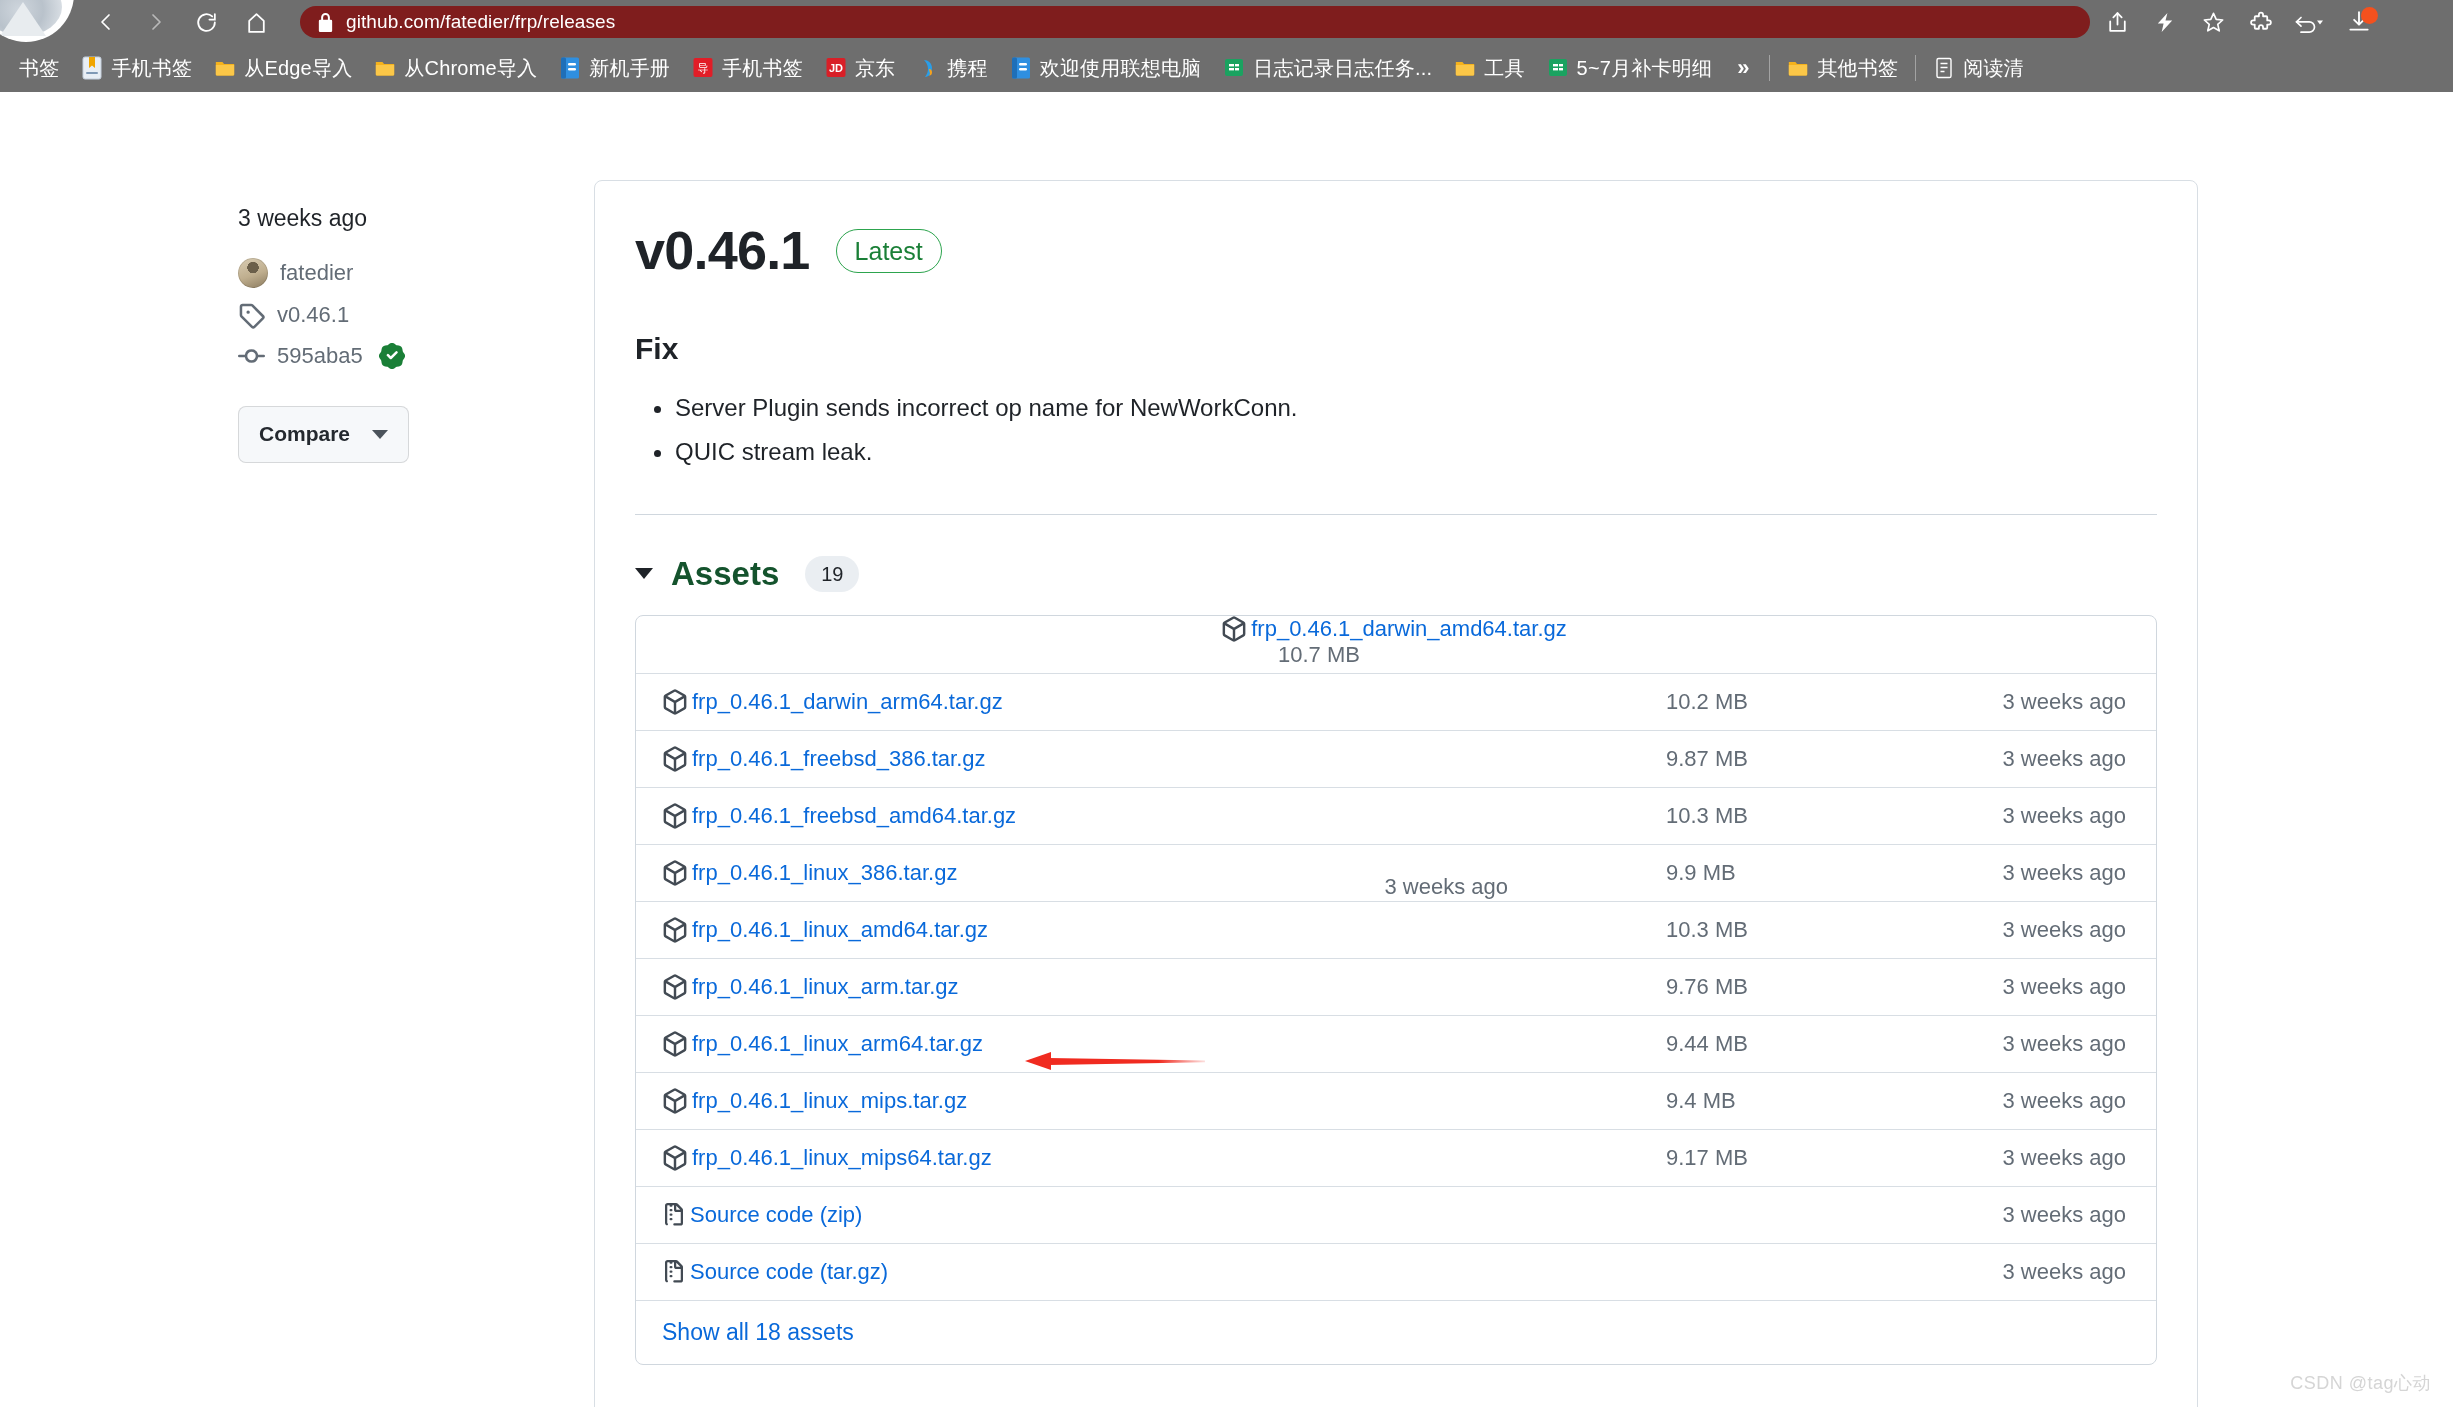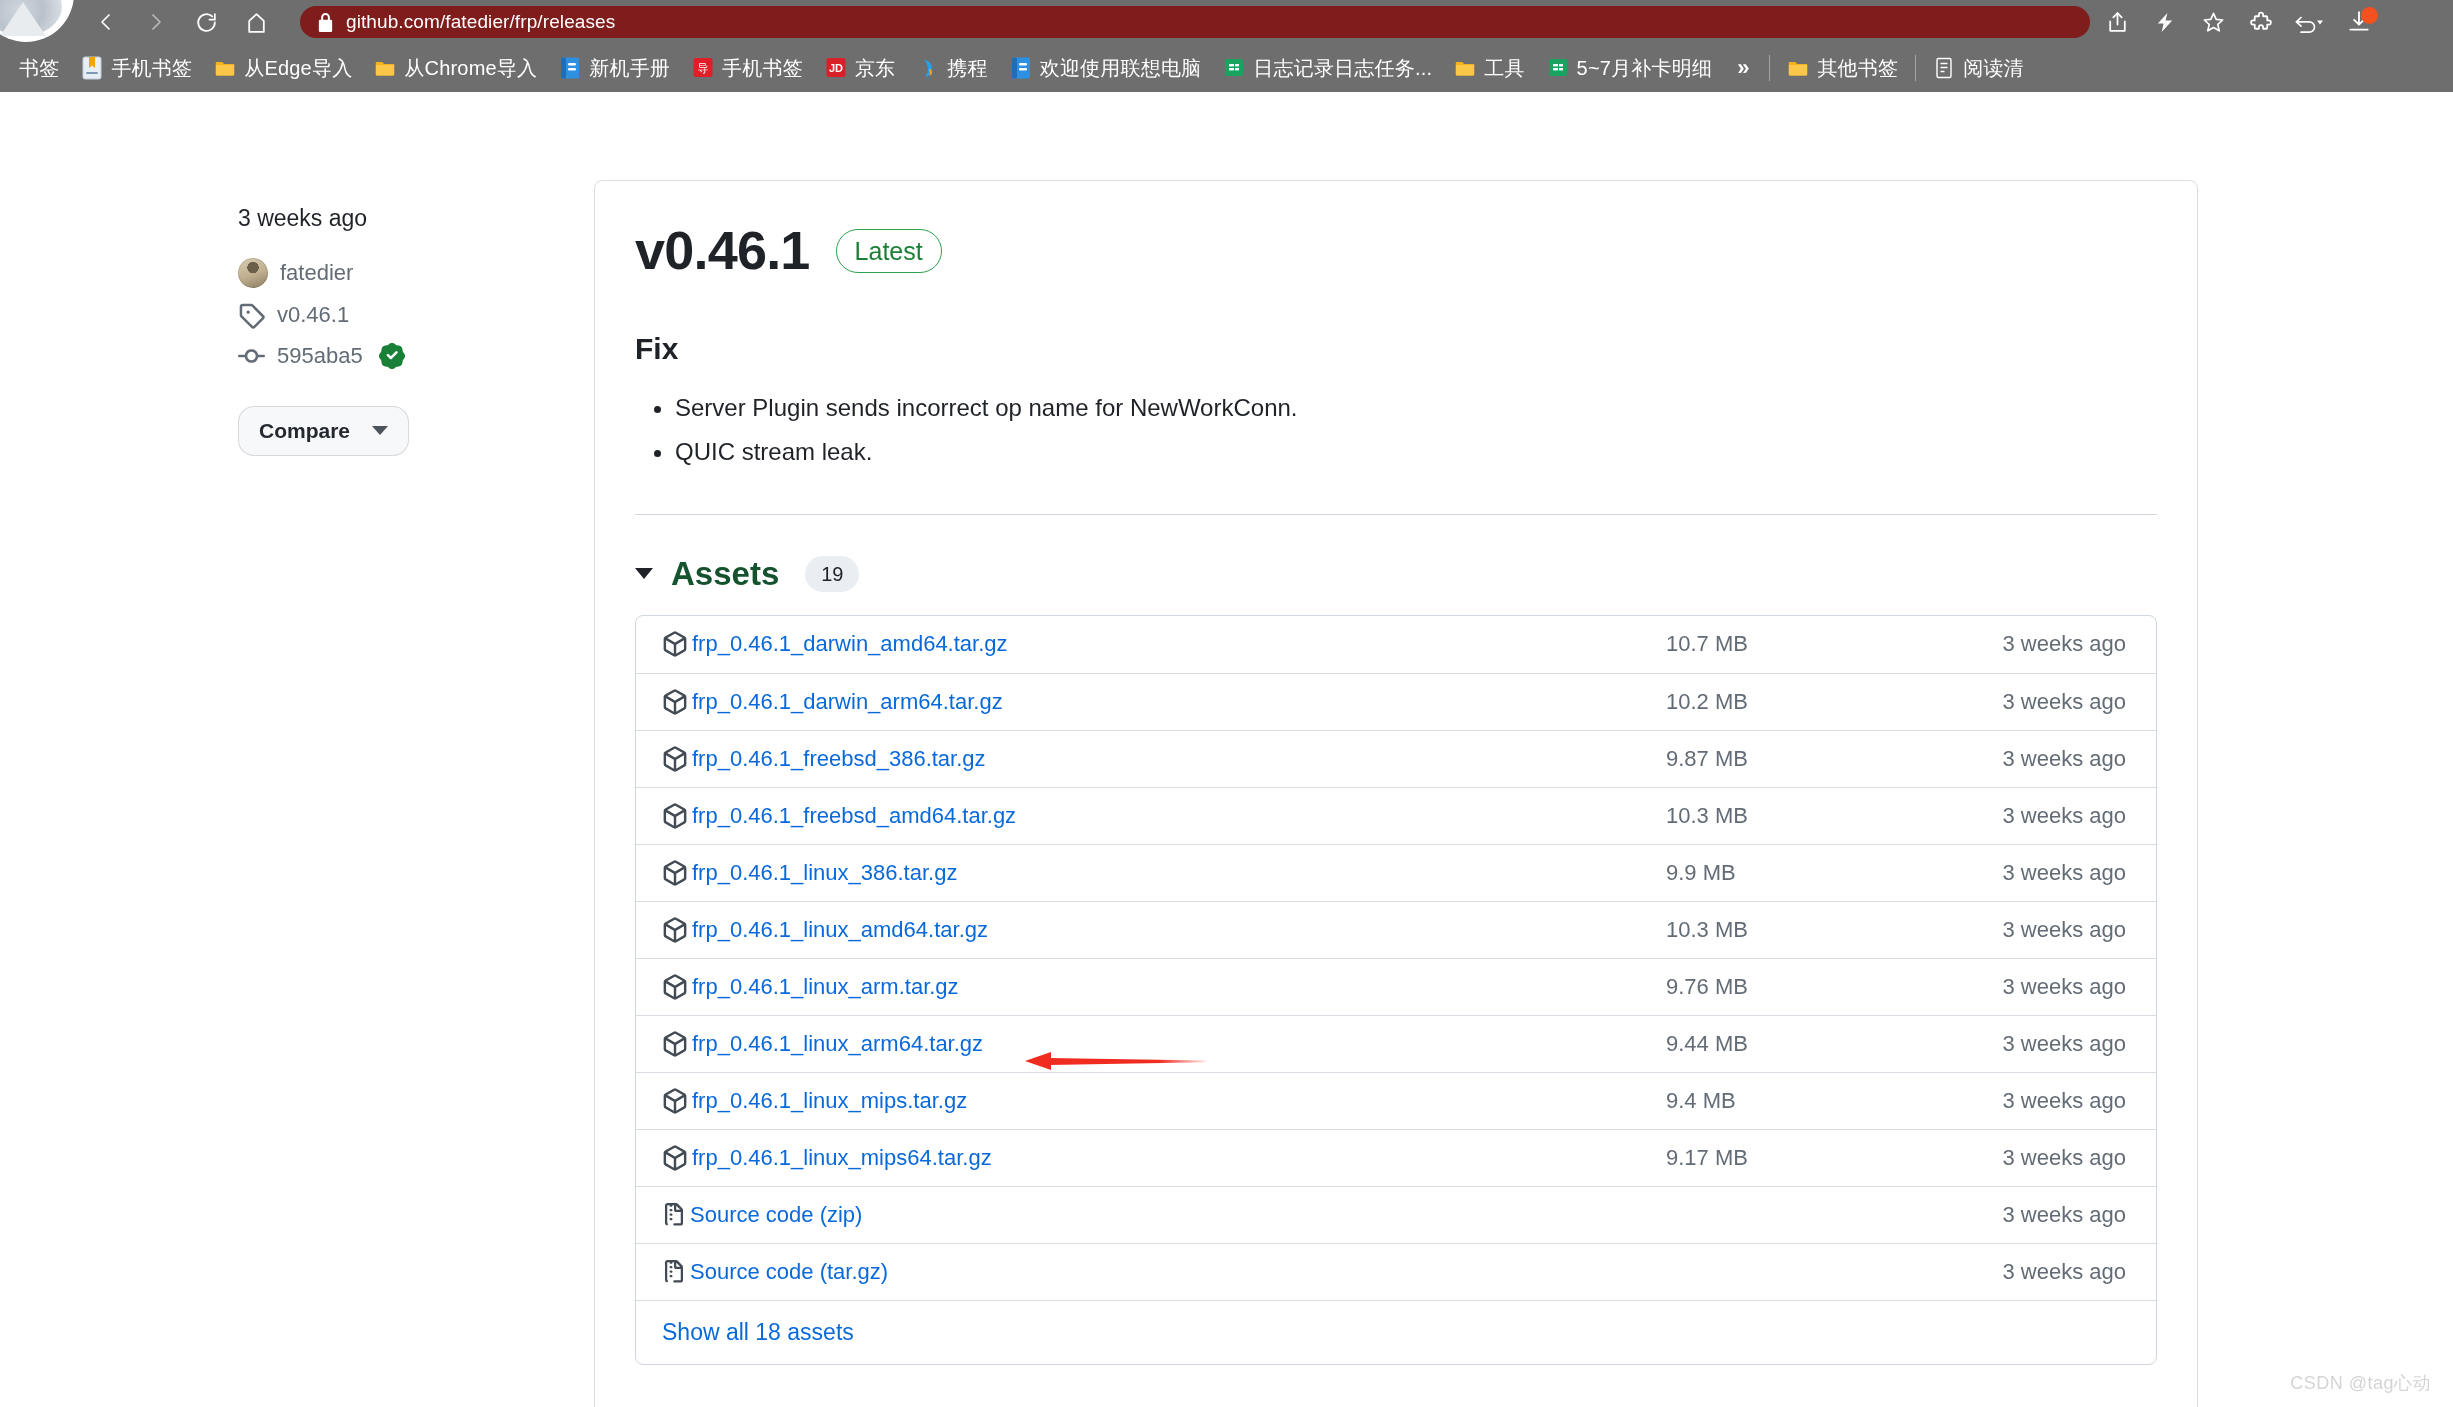--- a/index.html
+++ b/index.html
@@ -187,25 +187,25 @@
     box-shadow: inset 0 0 0 1px rgba(0,0,0,.12);
   }
   .meta-link { color: #636c76; }
   .meta-icon { flex: 0 0 auto; display:block; }
   .verified { flex: 0 0 auto; display:block; margin-left: 4px;}
   .compare-btn {
     margin-top: 22px;
     display: inline-flex;
     align-items: center;
     gap: 22px;
-    height: 50px;
+    height: 57px;
     padding: 0 20px;
     background: #f6f8fa;
     border: 1px solid rgba(31,35,40,.15);
-    border-radius: 16px;
+    border-radius: 8px;
     font-size: 21px;
     font-weight: 600;
     color: #24292f;
     cursor: pointer;
   }
   .caret-down {
     width: 0; height: 0;
     border-left: 8px solid transparent;
     border-right: 8px solid transparent;
     border-top: 9px solid #4b535b;
@@ -303,21 +303,21 @@
     position: relative;
   }
   .asset-row {
     display: flex;
     align-items: center;
     height: 57px;
     padding: 0 30px 0 26px;
     border-top: 1px solid #d8dee4;
     font-size: 22px;
   }
-  .asset-row:first-child { border-top: none; }
+  .asset-row:first-child { border-top: none; flex-direction: column; }
   .asset-name {
     flex: 1 1 auto;
     display: flex;
     align-items: center;
     gap: 4px;
     min-width: 0;
   }
   .asset-ico { flex: 0 0 auto; display: block; }
   .asset-link {
     color: #0969da;

